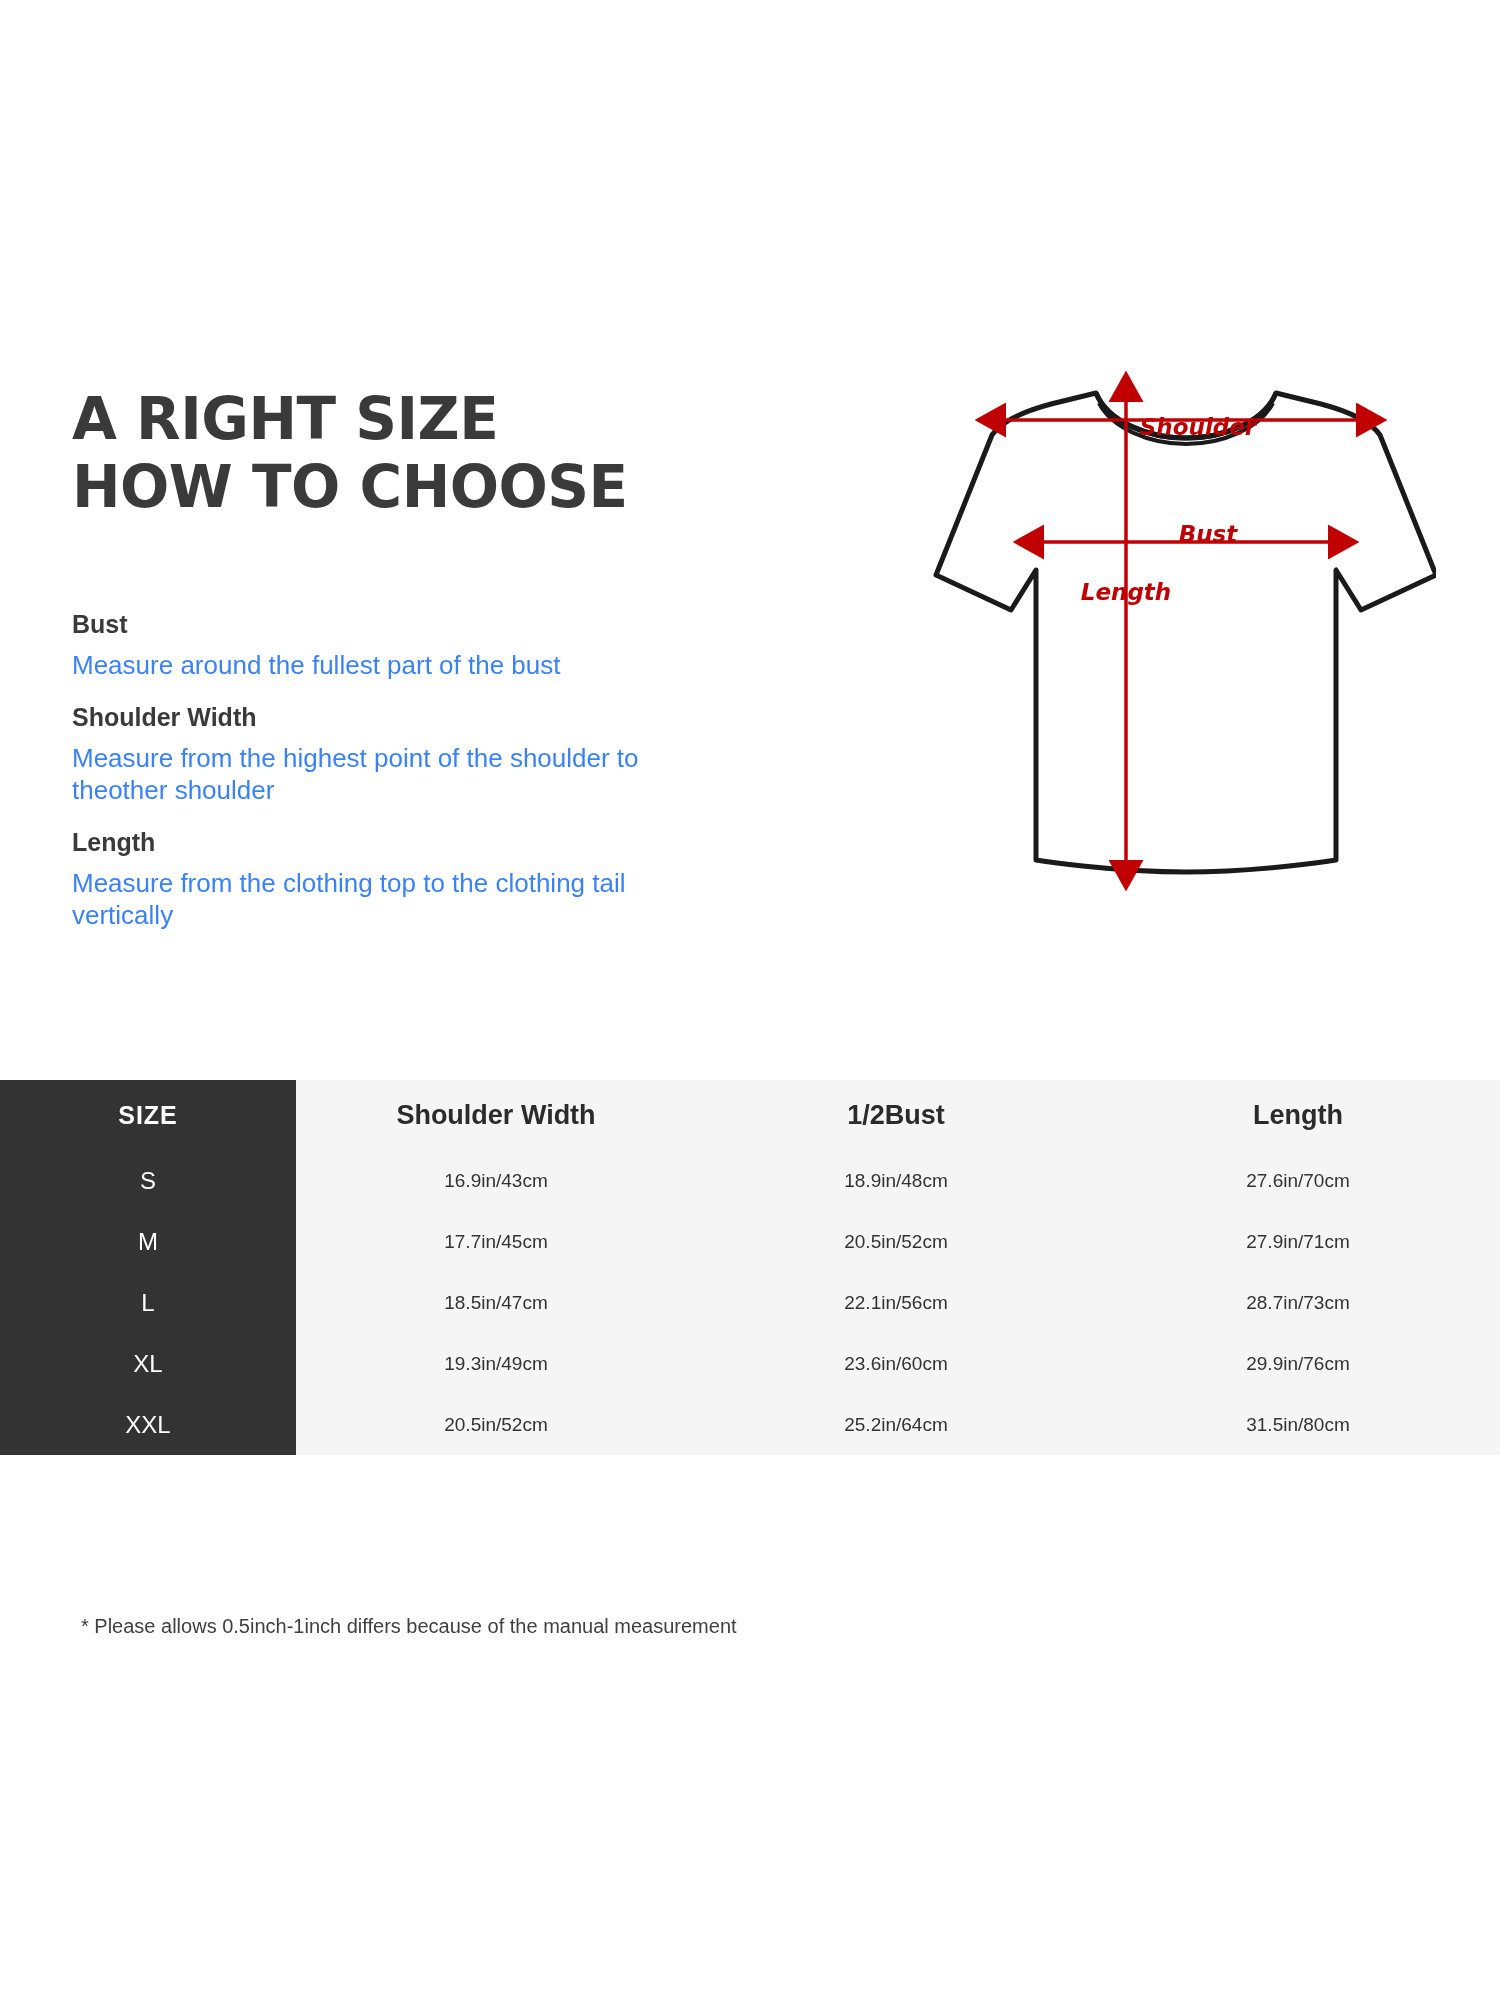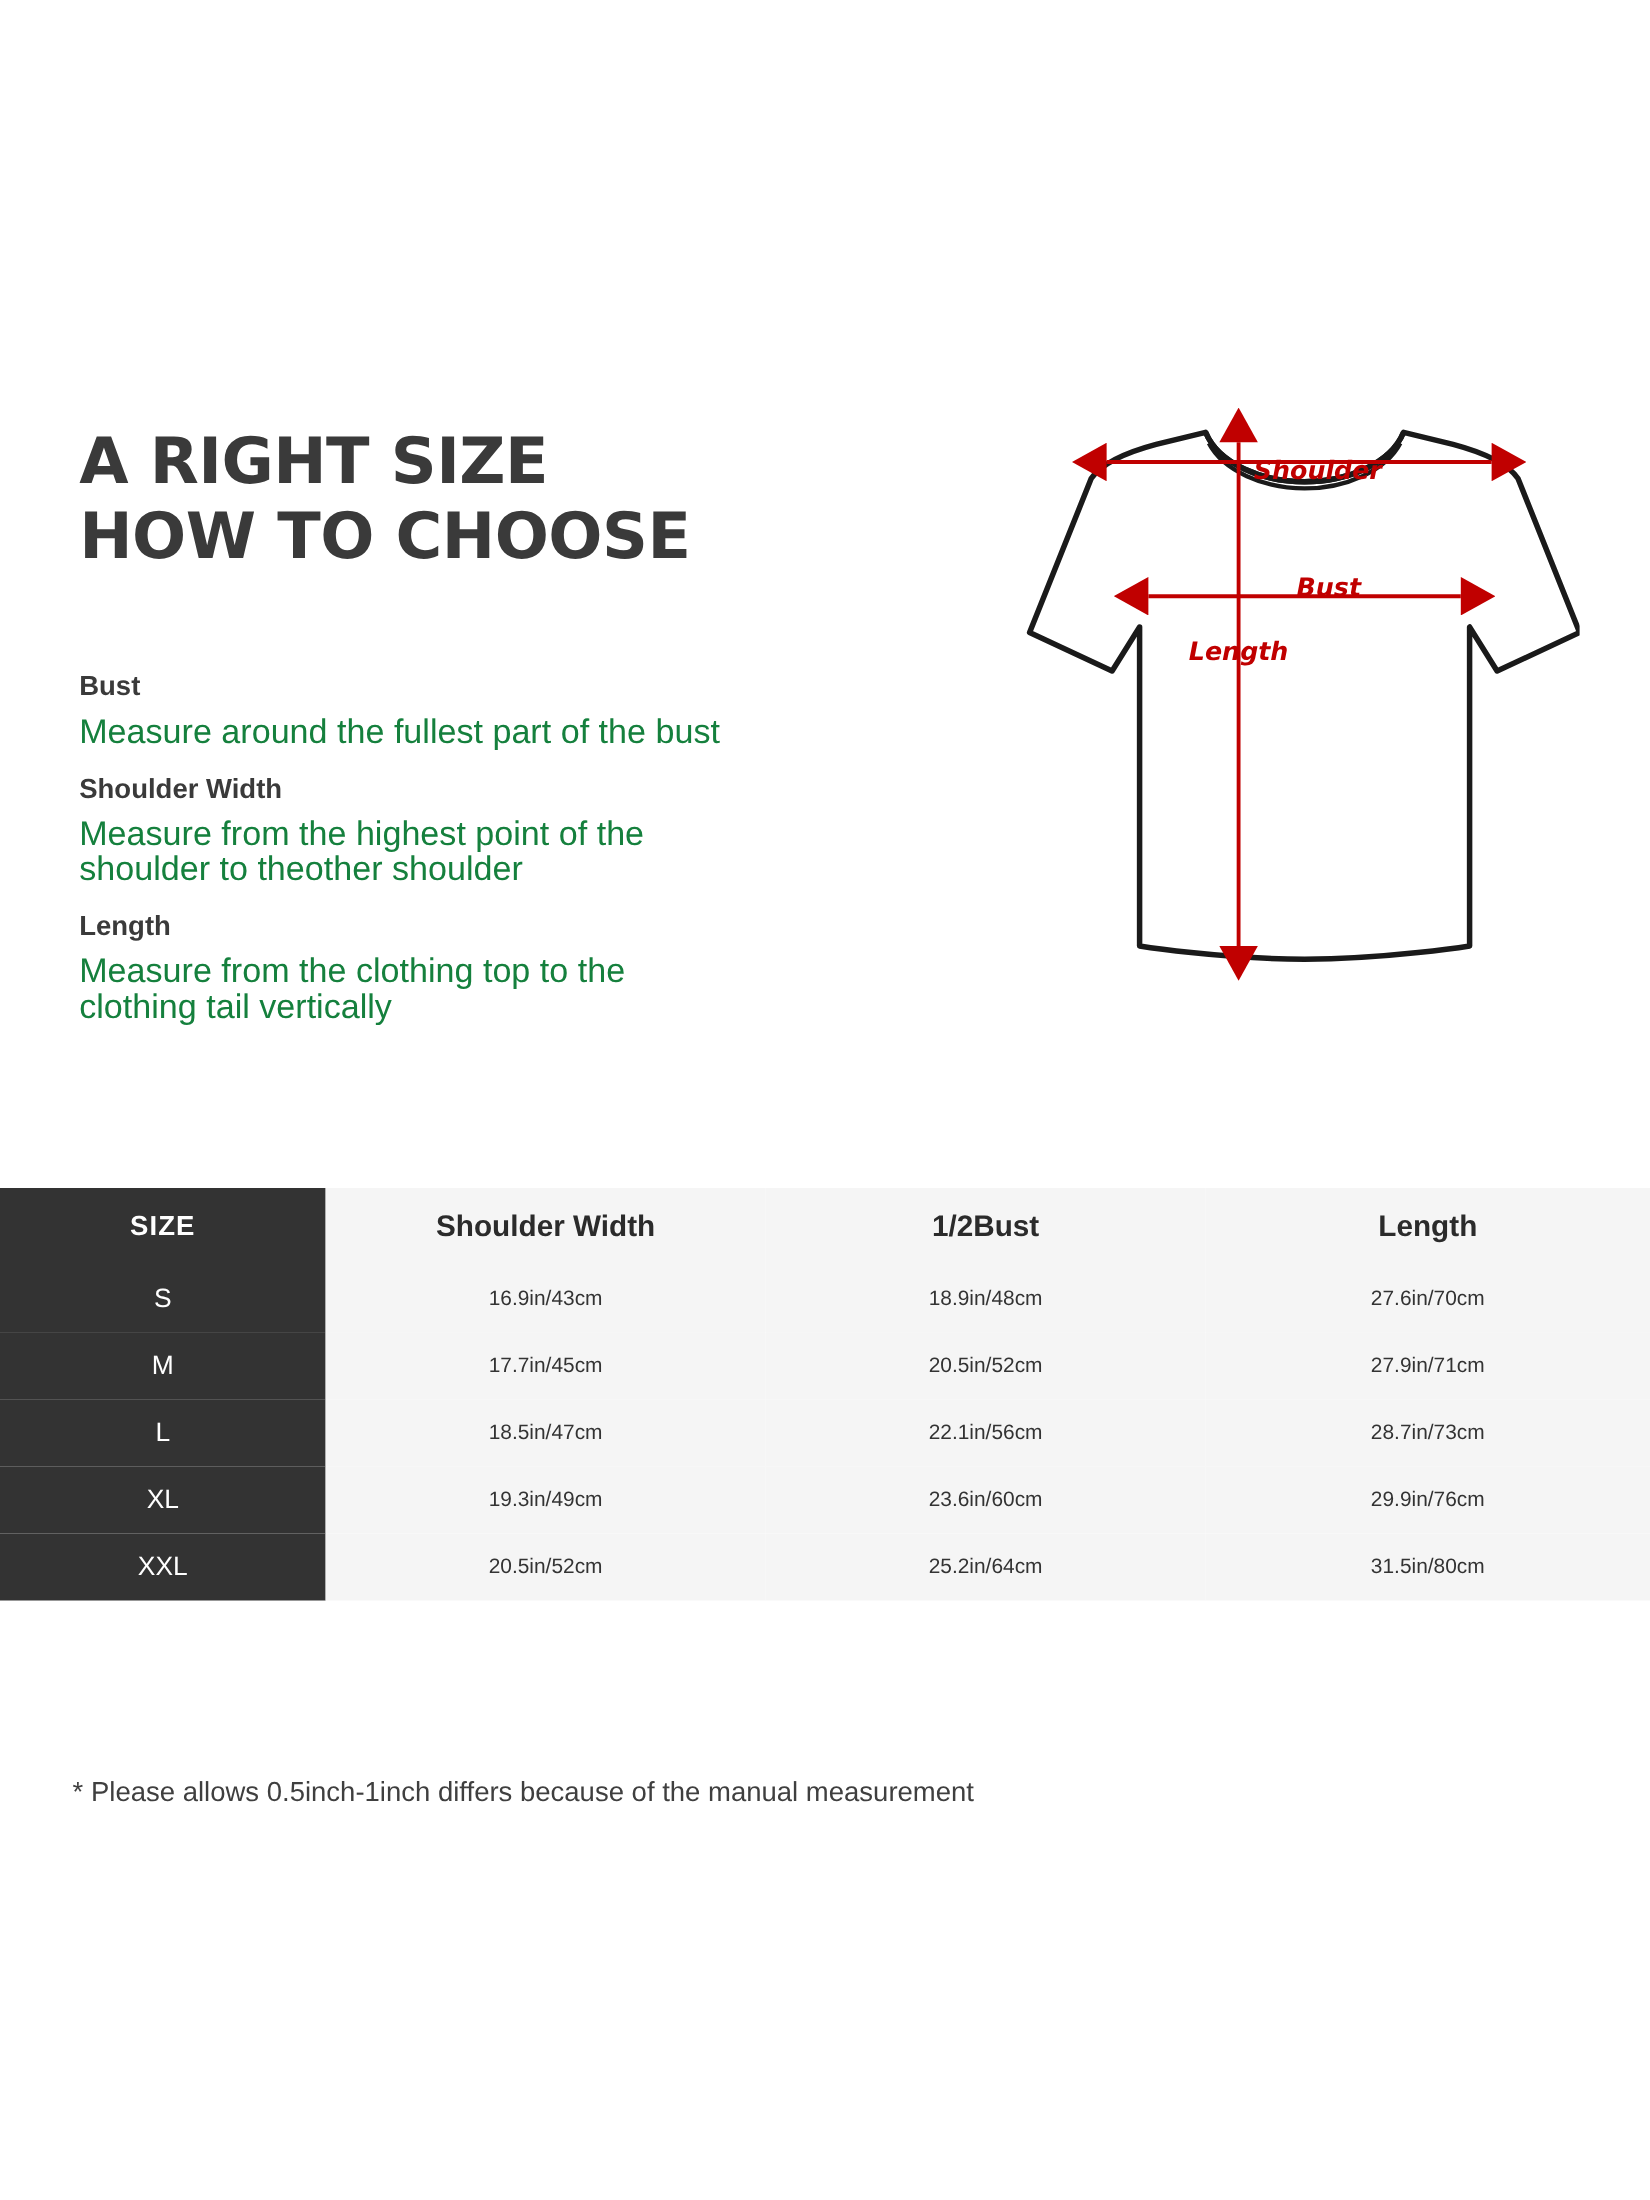--- a/index.html
+++ b/index.html
@@ -64,23 +64,23 @@
   }
   .def-term {
     font-size: 25px;
     font-weight: bold;
     color: #3a3a3a;
     margin-top: 22px;
     margin-bottom: 10px;
   }
   .def-term.first { margin-top: 0; }
   .def-desc {
-    font-size: 31px;
+    font-size: 26px;
     line-height: 32px;
-    color: #15803d;
+    color: #3b82f6;
   }
 
   
   .diagram {
     position: absolute;
     left: 796px;
     top: 20px;
     width: 640px;
     height: 680px;
     font-style: italic;
@@ -133,23 +133,23 @@
     background: #f5f5f5;
   }
   table.size-table tbody td.size-cell {
     background: #333333;
     color: #ffffff;
     font-size: 24px;
   }
 
   .note {
     position: absolute;
-    left: 66px;
+    left: 81px;
     top: 1615px;
-    font-size: 25px;
+    font-size: 20px;
     color: #3f3f3f;
   }
 </style>
 </head>
 <body>
 
 <div class="page">
   <div class="content">
 
     <div class="top-area">

